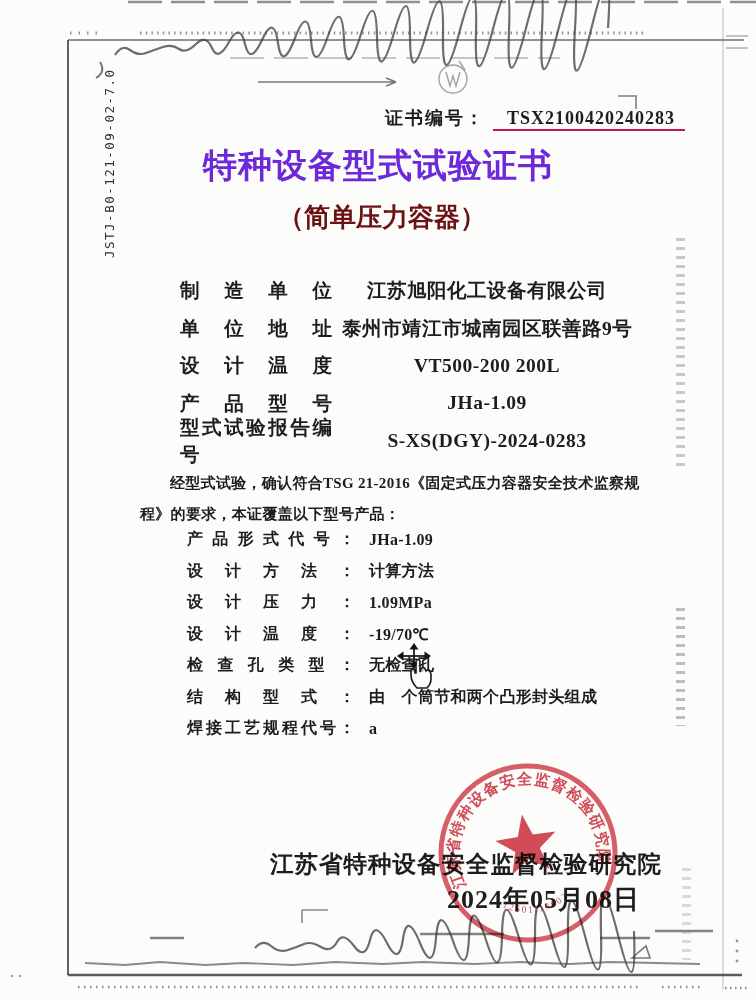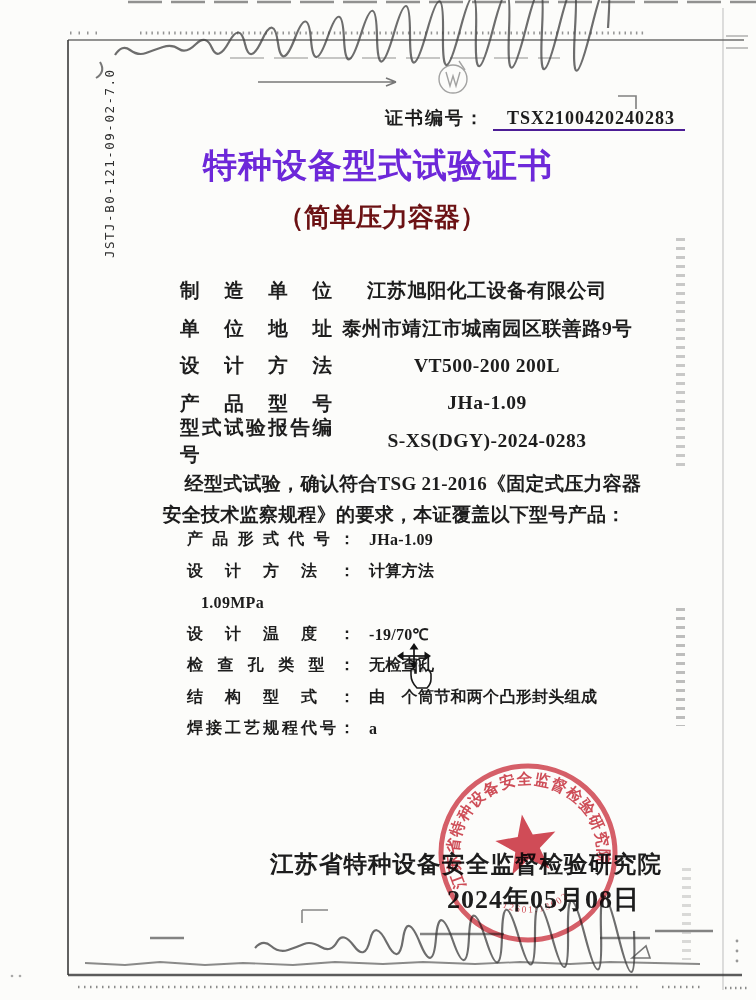--- a/index.html
+++ b/index.html
@@ -6,35 +6,35 @@
   body{background:#e8e8e8;font-family:"Liberation Serif",serif;}
   .page{position:relative;width:756px;height:1000px;background:#fcfcfa;overflow:hidden;color:#1d1d1d;}
   .artifacts{position:absolute;left:0;top:0;pointer-events:none;}
 
   
   .vcode{position:absolute;left:102px;top:258px;transform:rotate(-90deg);transform-origin:0 0;
          font-family:"DejaVu Sans Mono",monospace;font-size:12.5px;letter-spacing:1.5px;color:#2e2e2e;white-space:nowrap;}
 
   
   .certno{position:absolute;left:385px;top:106px;font-size:18px;font-weight:bold;letter-spacing:2px;}
-  .certno .val{font-family:"Liberation Serif",serif;letter-spacing:1px;border-bottom:2px solid #4c1d95;padding:0 10px 1px 14px;margin-left:8px;}
+  .certno .val{font-family:"Liberation Serif",serif;letter-spacing:1px;border-bottom:2px solid #be185d;padding:0 10px 1px 14px;margin-left:8px;}
 
   .title{position:absolute;left:0;top:143px;width:100%;text-align:center;font-size:34px;font-weight:bold;
          color:#6d28d9;letter-spacing:1px;margin:0;}
   .subtitle{position:absolute;left:0;top:196px;width:100%;text-align:center;font-size:26px;font-weight:bold;
          color:#6b1113;margin:4px;letter-spacing:0px;}
 
   
   .fields{position:absolute;left:140px;top:272px;width:502px;}
   .frow{display:flex;height:37.5px;align-items:center;font-size:19.5px;font-weight:bold;margin-left:40px;}
   .flabel{width:152px;flex:none;text-align:justify;text-align-last:justify;letter-spacing:0;}
   .fvalue{flex:1;text-align:center;font-weight:bold;letter-spacing:.5px;}
 
-  .statement{position:absolute;left:140px;top:468px;width:508px;font-size:19px;line-height:31px;
-             text-indent:2em;margin:0;font-weight:bold;letter-spacing:.3px;text-align:center;}
+  .statement{position:absolute;left:140px;top:468px;width:508px;font-size:15px;line-height:31px;
+             text-indent:2em;margin:0;font-weight:bold;letter-spacing:.3px;}
 
   
   .specs{position:absolute;left:187px;top:524px;width:470px;}
   .srow{display:flex;height:31.5px;align-items:center;font-size:16px;font-weight:bold;}
   .slabel{width:168px;flex:none;text-align:justify;text-align-last:justify;}
   .svalue{margin-left:14px;white-space:pre;letter-spacing:.3px;}
 
   
   .issuer{position:absolute;right:94px;top:848px;font-size:23.5px;font-weight:bold;letter-spacing:1px;}
   .issue-date{position:absolute;right:116px;top:882px;font-size:26px;font-weight:bold;letter-spacing:1px;}
@@ -115,21 +115,21 @@
   <div class="fields">
     <div class="frow">
       <span class="flabel">制造单位</span>
       <span class="fvalue">江苏旭阳化工设备有限公司</span>
     </div>
     <div class="frow">
       <span class="flabel">单位地址</span>
       <span class="fvalue">泰州市靖江市城南园区联善路9号</span>
     </div>
     <div class="frow">
-      <span class="flabel">设计方法</span>
+      <span class="flabel">设计温度</span>
       <span class="fvalue">VT500-200 200L</span>
     </div>
     <div class="frow">
       <span class="flabel">产品型号</span>
       <span class="fvalue">JHa-1.09</span>
     </div>
     <div class="frow">
       <span class="flabel">型式试验报告编号</span>
       <span class="fvalue">S-XS(DGY)-2024-0283</span>
     </div>
@@ -140,20 +140,21 @@
   <div class="specs">
     <div class="srow">
       <span class="slabel">产品形式代号：</span>
       <span class="svalue">JHa-1.09</span>
     </div>
     <div class="srow">
       <span class="slabel">设计方法：</span>
       <span class="svalue">计算方法</span>
     </div>
     <div class="srow">
+      <span class="slabel">设计压力：</span>
       <span class="svalue">1.09MPa</span>
     </div>
     <div class="srow">
       <span class="slabel">设计温度：</span>
       <span class="svalue">-19/70℃</span>
     </div>
     <div class="srow">
       <span class="slabel">检查孔类型：</span>
       <span class="svalue">无检查孔</span>
     </div>

